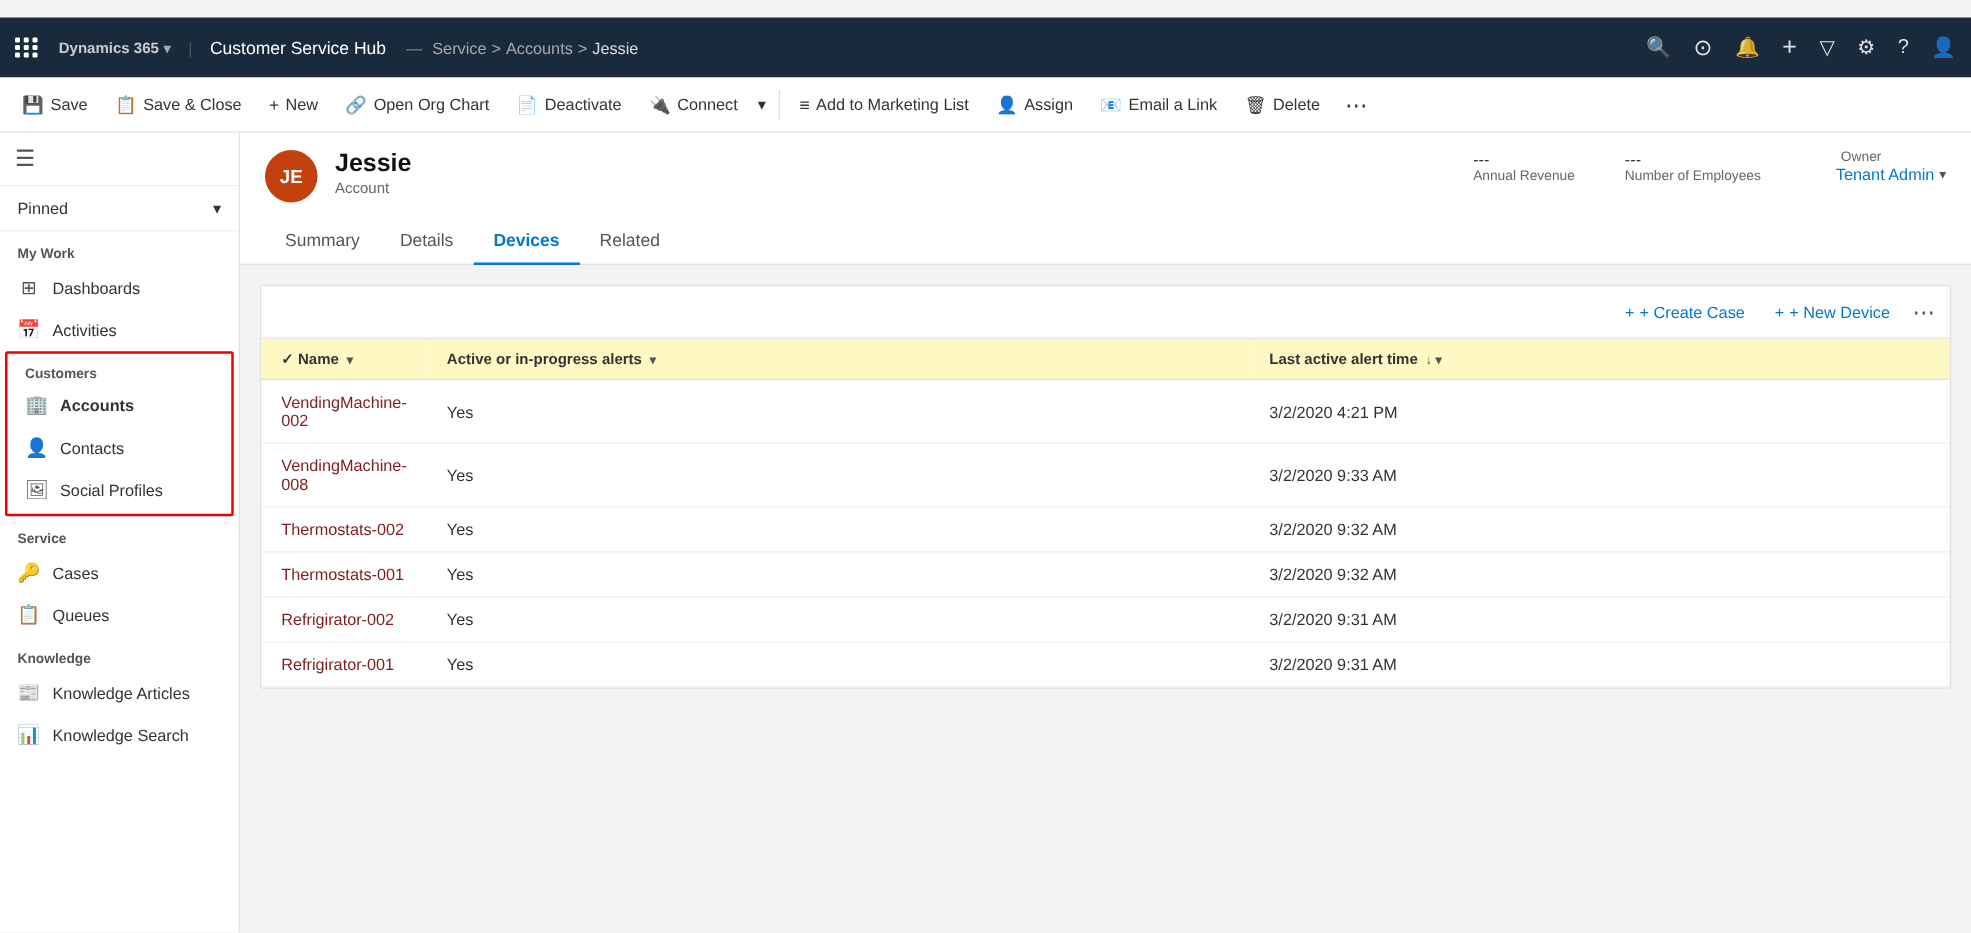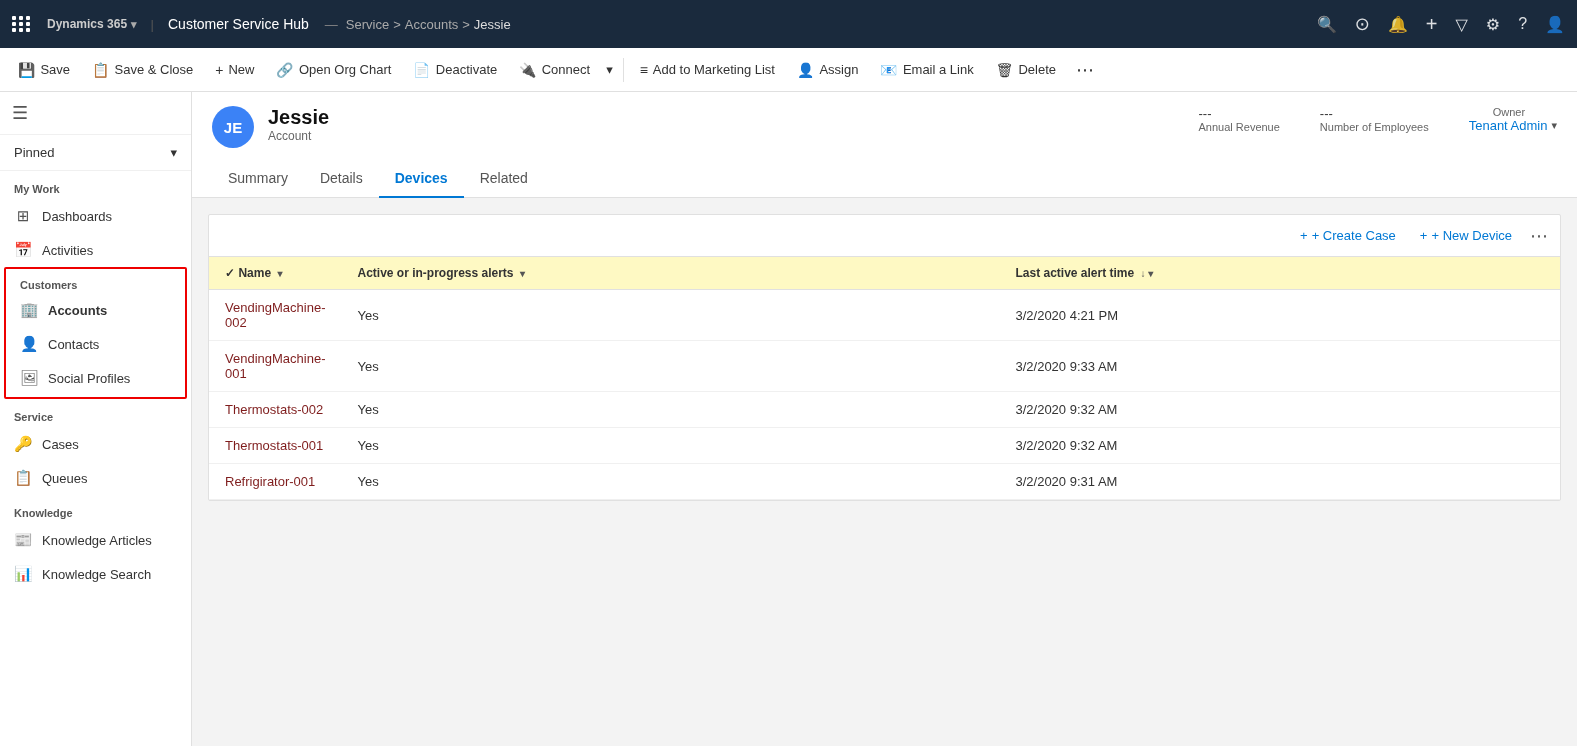--- a/index.html
+++ b/index.html
@@ -8,20 +8,21 @@
     
     .top-nav {
       background: #1a2a3d;
       color: #fff;
       height: 48px;
       display: flex;
       align-items: center;
       padding: 0 12px;
       gap: 12px;
       flex-shrink: 0;
+      margin-top: 14px;
     }
     .nav-dots { display: grid; grid-template-columns: repeat(3,5px); gap: 2px; margin-right: 4px; }
     .nav-dot { width: 4px; height: 4px; background: #fff; border-radius: 1px; }
     .nav-brand { font-size: 15px; font-weight: 600; color: #fff; cursor: pointer; display: flex; align-items: center; gap: 4px; }
     .nav-brand span { color: #ccc; font-size: 12px; }
     .nav-separator { color: #555; margin: 0 2px; }
     .nav-app { font-size: 14px; color: #fff; font-weight: 400; }
     .nav-breadcrumb { color: #aaa; font-size: 13px; display: flex; align-items: center; gap: 4px; }
     .nav-breadcrumb a { color: #aaa; text-decoration: none; }
     .nav-spacer { flex: 1; }
@@ -143,21 +144,21 @@
     .record-header-top {
       display: flex;
       align-items: flex-start;
       gap: 14px;
       margin-bottom: 12px;
     }
     .record-avatar {
       width: 42px;
       height: 42px;
       border-radius: 50%;
-      background: #3b82f6;
+      background: #c2410c;
       color: #fff;
       display: flex;
       align-items: center;
       justify-content: center;
       font-size: 15px;
       font-weight: 600;
       flex-shrink: 0;
     }
     .record-title-block { flex: 1; }
     .record-name { font-size: 20px; font-weight: 600; color: #111; }
@@ -413,21 +414,21 @@
           <div class="record-meta-item">
             <div class="record-meta-value">---</div>
             <div class="record-meta-label">Annual Revenue</div>
           </div>
           <div class="record-meta-item">
             <div class="record-meta-value">---</div>
             <div class="record-meta-label">Number of Employees</div>
           </div>
           <div class="record-owner">
             <div class="owner-label">Owner</div>
-            <div style="display:flex;align-items:center;">
+            <div style="display:flex;align-items:center;margin-left:20px;">
               <span class="owner-value">Tenant Admin</span>
               <span class="owner-chevron">▾</span>
             </div>
           </div>
         </div>
       </div>
 
       <div class="record-tabs">
         <div class="tab-item">Summary</div>
         <div class="tab-item">Details</div>
@@ -472,41 +473,48 @@
           <tbody id="devices-tbody">
           <tr>
     <td>
       <a class="device-link">VendingMachine-002</a>
     </td>
     <td>Yes</td>
     <td>3/2/2020 4:21 PM</td>
   </tr>
               <tr>
     <td>
-      <a class="device-link">VendingMachine-001</a>
+      <a class="device-link">VendingMachine-008</a>
     </td>
     <td>Yes</td>
     <td>3/2/2020 9:33 AM</td>
   </tr>
               <tr>
     <td>
       <a class="device-link">Thermostats-002</a>
     </td>
     <td>Yes</td>
     <td>3/2/2020 9:32 AM</td>
   </tr>
               <tr>
     <td>
       <a class="device-link">Thermostats-001</a>
     </td>
     <td>Yes</td>
     <td>3/2/2020 9:32 AM</td>
   </tr>
               <tr>
     <td>
+      <a class="device-link">Refrigirator-002</a>
+    </td>
+    <td>Yes</td>
+    <td>3/2/2020 9:31 AM</td>
+  </tr>
+              <tr>
+    <td>
       <a class="device-link">Refrigirator-001</a>
     </td>
     <td>Yes</td>
     <td>3/2/2020 9:31 AM</td>
   </tr>
             </tbody>
         </table>
       </div>
     </div>
   </div>

